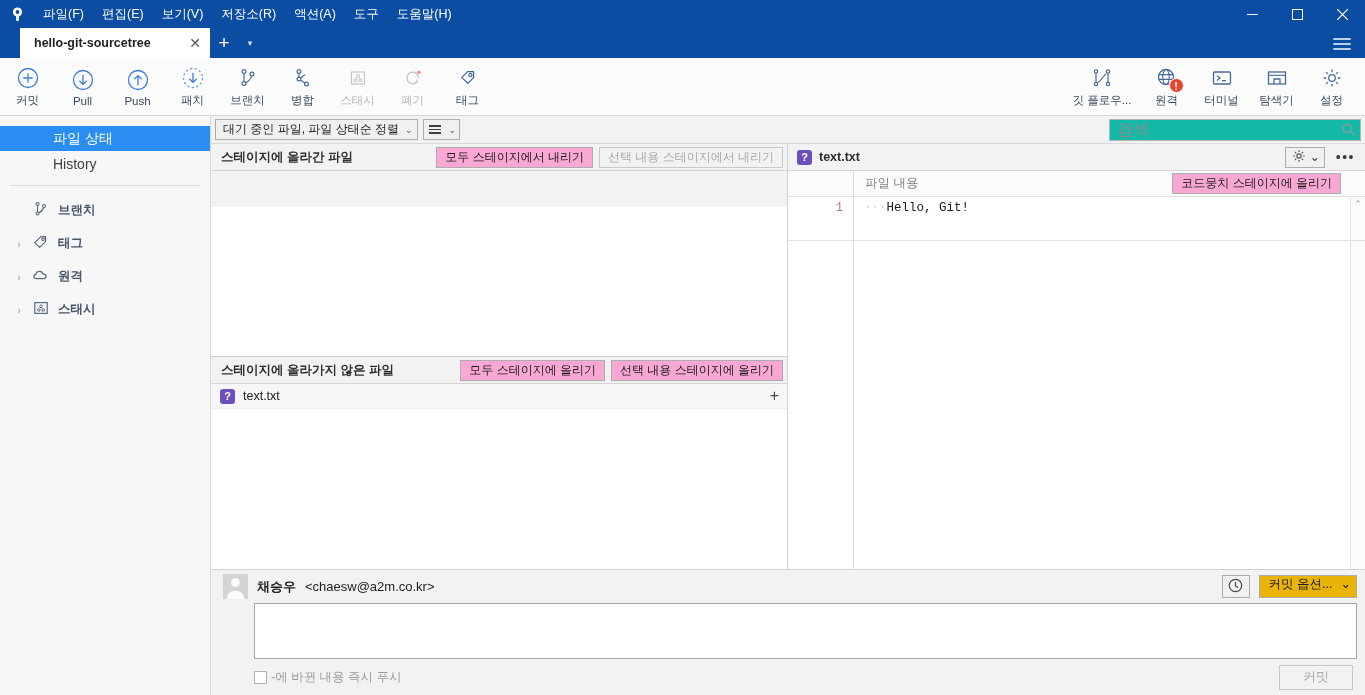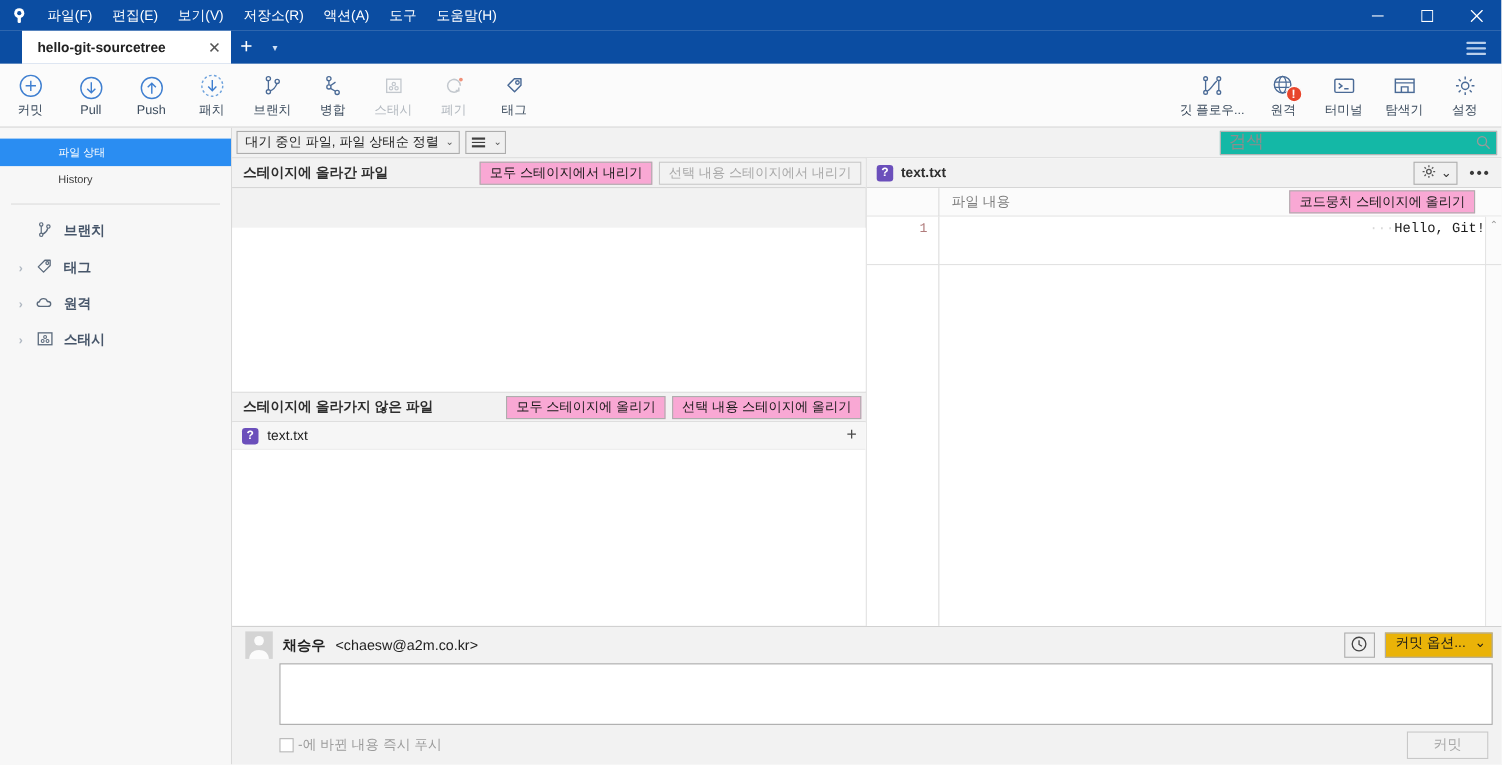--- a/index.html
+++ b/index.html
@@ -88,21 +88,21 @@
   .sidebar {
     width: 211px; background: #f7f7f7; border-right: 1px solid #d9d9d9;
     display: flex; flex-direction: column; padding-top: 10px; flex: 0 0 211px;
   }
   .sb-section {
     display: flex; align-items: center; gap: 7px; height: 26px; padding-left: 28px;
     font-size: 12px; font-weight: bold; color: #4a5a6b; letter-spacing: .3px;
   }
   .sb-child {
     height: 25px; display: flex; align-items: center; padding-left: 53px;
-    font-size: 10px; color: #3c3c3c;
+    font-size: 14px; color: #3c3c3c;
   }
   .sb-child.active { background: #2a8df2; color: #fff; }
   .sb-divider { height: 1px; background: #dcdcdc; margin: 9px 10px 8px 10px; }
   .sb-node {
     height: 33px; display: flex; align-items: center; gap: 8px; padding-left: 14px;
     font-size: 12.5px; font-weight: bold; color: #47566a;
   }
   .sb-caret { width: 10px; color: #b0b8c2; font-size: 11px; display:flex; justify-content:center; }
   .sb-caret.empty { visibility: hidden; }
 
@@ -179,21 +179,21 @@
   .gutter-head { width: 66px; border-right: 1px solid #dcdcdc; height: 26px; }
   .content-head-lbl { padding-left: 11px; font-size: 12.5px; color: #7d7d7d; }
   .hunk-btn { position: absolute; right: 24px; top: 2px; }
   .diff-body { flex: 1; display: flex; min-height: 0; background: #fff; position: relative; }
   .diff-gutter { width: 66px; border-right: 1px solid #dcdcdc; padding-top: 2px; flex: 0 0 66px; }
   .lineno {
     height: 18px; text-align: right; padding-right: 10px; font-size: 12px;
     color: #b07b7b; font-family: "Liberation Mono", "DejaVu Sans Mono", monospace;
     line-height: 18px;
   }
-  .diff-lines { flex: 1; padding-top: 2px; text-align: right; }
+  .diff-lines { flex: 1; padding-top: 2px; }
   .diff-line {
     height: 18px; line-height: 18px; padding-left: 10px; font-size: 12.5px;
     font-family: "Liberation Mono", "DejaVu Sans Mono", monospace; color: #1b1b1b; white-space: pre;
   }
   .ws-dot { color: #d8d8d8; }
   .diff-underline { position: absolute; left: 0; right: 0; top: 43px; height: 1px; background: #e2e2e2; }
   .vscroll {
     width: 15px; background: #fbfbfb; border-left: 1px solid #e4e4e4;
     display: flex; flex-direction: column; align-items: center; flex: 0 0 15px;
   }

